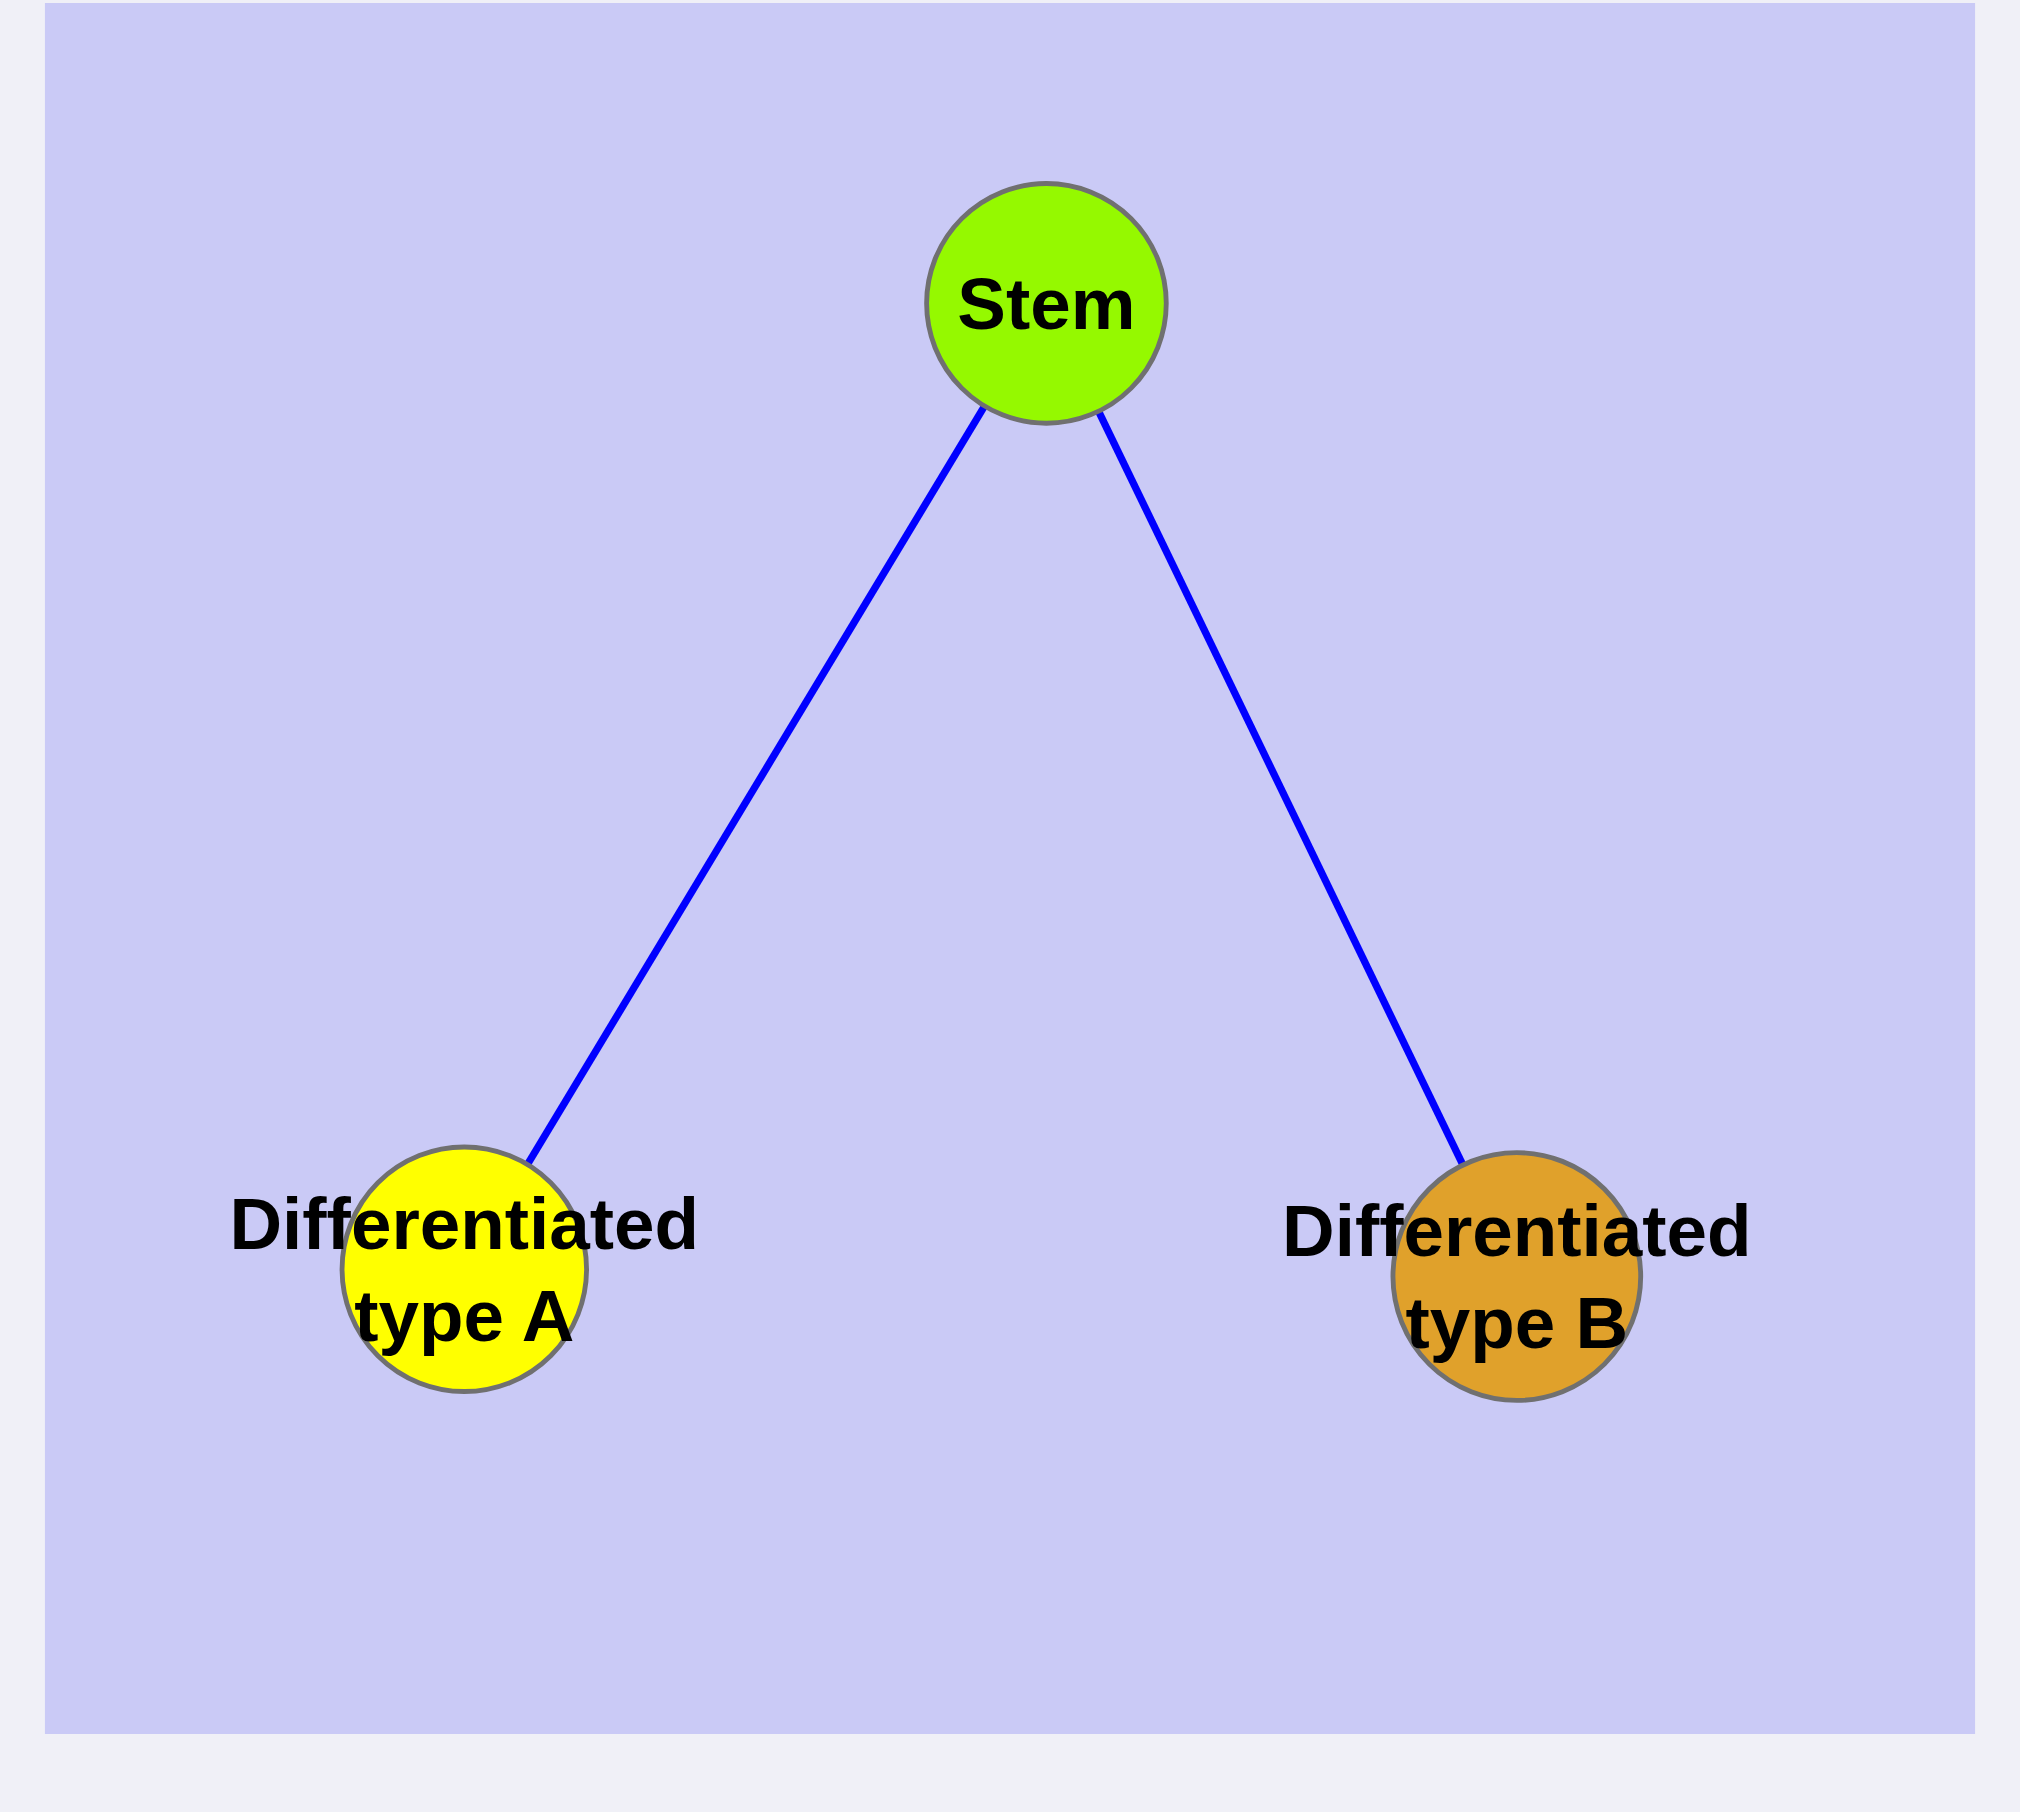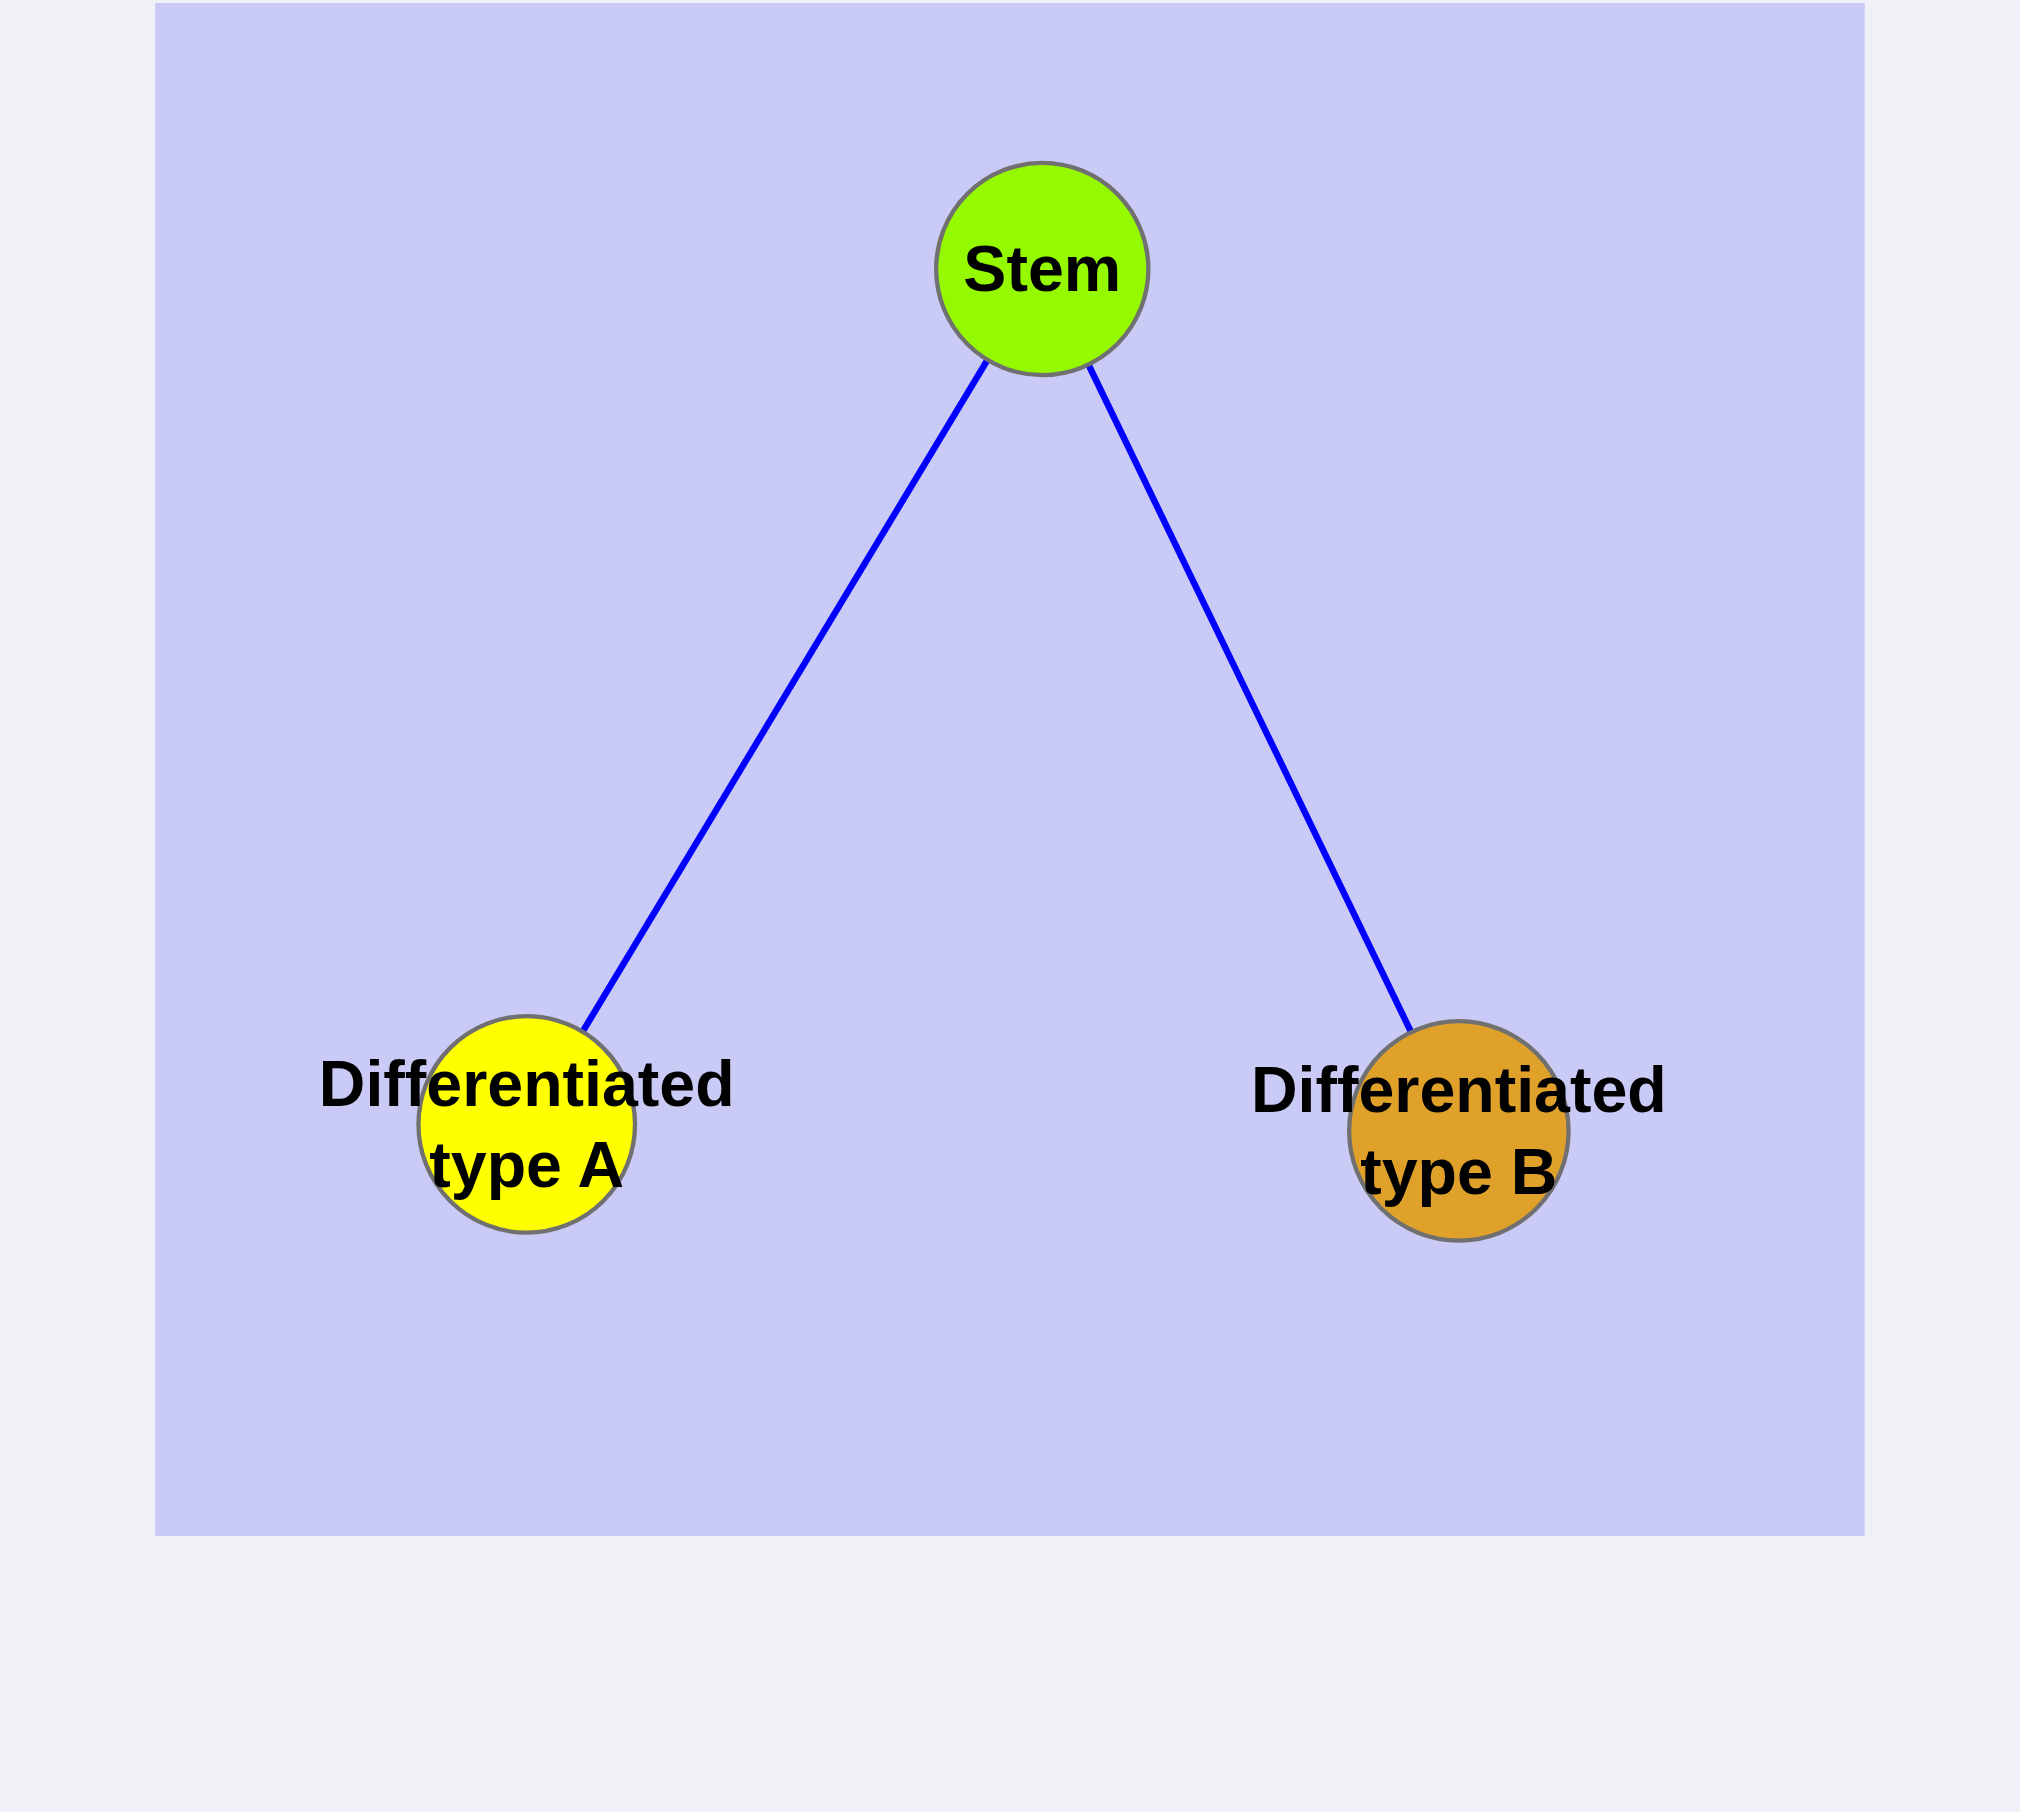--- a/index.html
+++ b/index.html
@@ -9,21 +9,21 @@
     height: 1812px;
     background: #F0F0F7;
     font-family: "Liberation Sans", sans-serif;
     overflow: hidden;
   }
   .canvas {
     position: absolute;
     left: 3.4px;
     top: 3.4px;
     width: 2014px;
-    height: 1533px;
+    height: 1731px;
   }
   svg {
     display: block;
     width: 100%;
     height: 100%;
   }
   .node-label {
     font-family: "Liberation Sans", sans-serif;
     font-weight: bold;
     font-size: 90px;

